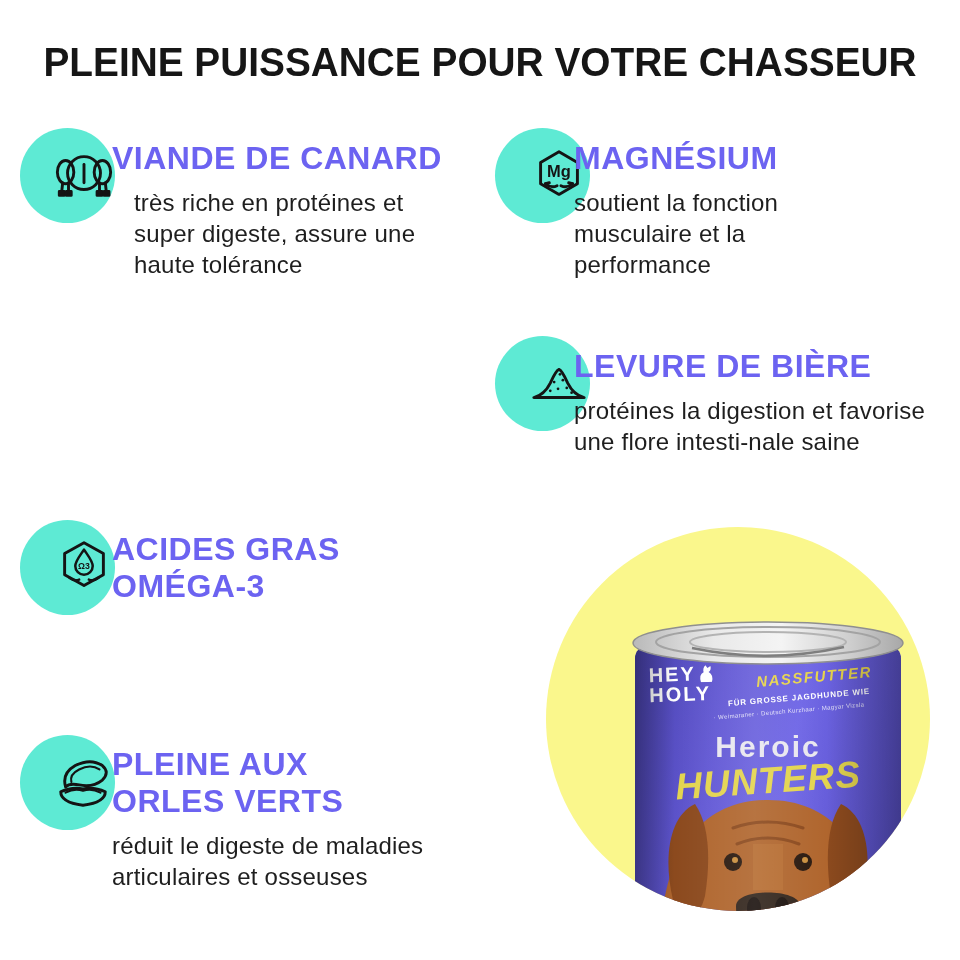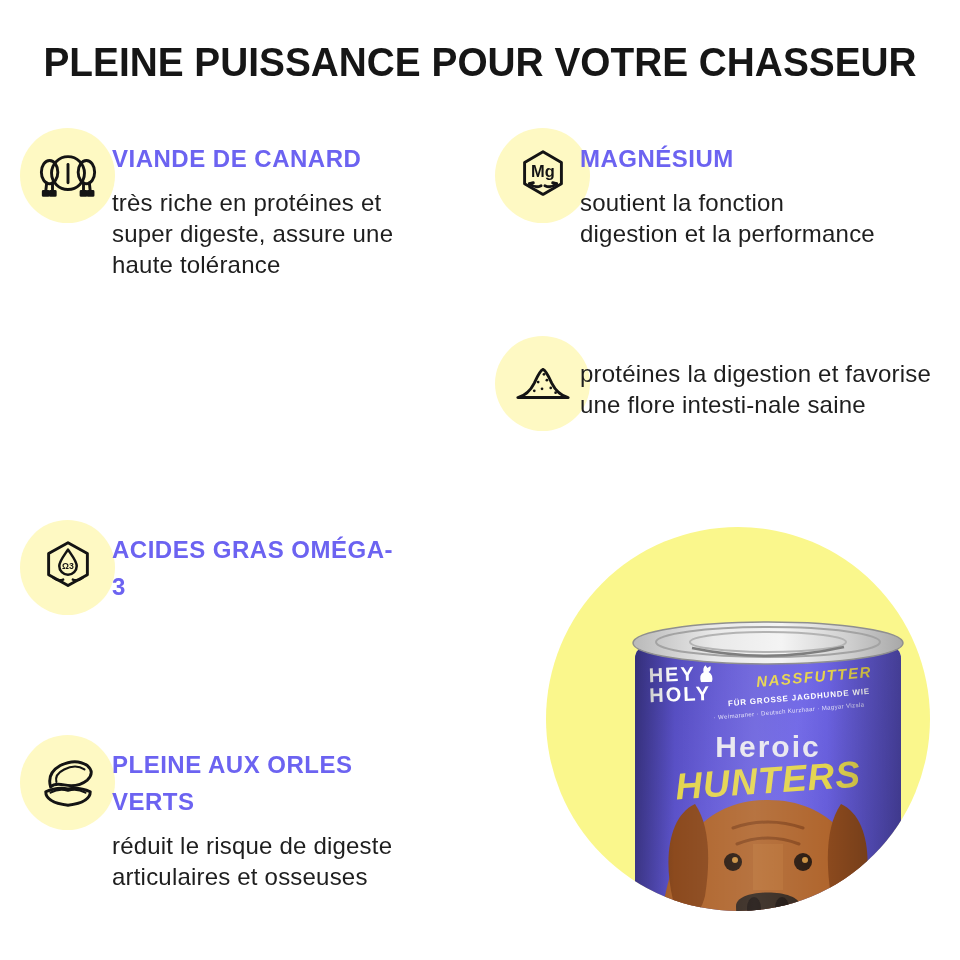--- a/index.html
+++ b/index.html
@@ -8,36 +8,36 @@
 
   .title{
     position:absolute;top:40px;left:0;right:0;margin:0;
     text-align:center;font-size:40px;font-weight:800;color:#161616;
     letter-spacing:0px;transform:scaleX(.97);transform-origin:center;
     white-space:nowrap;
   }
 
   .feature{position:absolute;}
   .icon-circle{
-    width:95px;height:95px;border-radius:50%;background:#fef9c3;
-    display:flex;align-items:center;justify-content:center;text-decoration:underline;
+    width:95px;height:95px;border-radius:50%;background:#5eead4;
+    display:flex;align-items:center;justify-content:flex-end;text-decoration:underline;
   }
   .ftext{position:absolute;top:12px;}
   .f1 .ftext,.f3 .ftext{left:92px;}
   .f5 .ftext,.f6 .ftext{left:92px;top:11px;}
-  .f2 .ftext,.f4 .ftext{left:85px;}
+  .f2 .ftext,.f4 .ftext{left:79px;}
   .fhead{
-    margin:0;font-size:24px;line-height:37px;font-weight:800;
+    margin:0;font-size:32px;line-height:37px;font-weight:800;
     color:#6C63F1;letter-spacing:.5px;white-space:nowrap;
   }
   .f5 .fhead,.f6 .fhead{white-space:normal;width:290px;}
   .fbody{
     margin:10px 0 0;font-size:24px;line-height:31px;color:#1e1e1e;letter-spacing:.2px;
   }
-  .f1 .fbody{width:300px;}
+  .f1 .fbody{width:300px;margin-left:22px;}
   .f2 .fbody{width:300px;}
   .f3 .fbody{width:400px;}
   .f4 .fbody{width:362px;}
   .f5 .fbody{width:300px;}
   .f6 .fbody{width:345px;}
 
   .f1{left:20px;top:128px;}
   .f2{left:495px;top:128px;}
   .f3{left:20px;top:334px;}
   .f4{left:495px;top:336px;}
@@ -128,39 +128,40 @@
         <path d="M32 7 L51 18 L51 40 L32 51 L13 40 L13 18 Z"></path>
         <text x="32" y="33" text-anchor="middle" font-family="Liberation Sans, sans-serif" font-size="17" font-weight="bold" fill="#141414" stroke="none">Mg</text>
         <path d="M18 40 Q24 45 30 42"></path>
         <path d="M34 42 Q40 45 46 40"></path>
         <path d="M18 40 l4 -1"></path>
         <path d="M46 40 l-4 -1"></path>
       </svg>
     </div>
     <div class="ftext">
       <h2 class="fhead">MAGNÉSIUM</h2>
-      <p class="fbody">soutient la fonction digestion et la performance</p>
+      <p class="fbody">soutient la fonction musculaire et la performance</p>
     </div>
   </section>
 
 
   <section class="feature f4">
     <div class="icon-circle">
       <svg width="62" height="62" viewBox="0 0 64 64" fill="none" stroke="#141414" stroke-width="3" stroke-linecap="round" stroke-linejoin="round">
         <path d="M6 46 Q17 43 23 31 Q29 18 32 17 Q35 18 41 31 Q47 43 58 46 Z"></path>
         <circle cx="33" cy="22" r="1.4" fill="#141414" stroke="none"></circle>
         <circle cx="27" cy="30" r="1.4" fill="#141414" stroke="none"></circle>
         <circle cx="36" cy="28" r="1.4" fill="#141414" stroke="none"></circle>
         <circle cx="23" cy="39" r="1.4" fill="#141414" stroke="none"></circle>
         <circle cx="31" cy="37" r="1.4" fill="#141414" stroke="none"></circle>
         <circle cx="40" cy="36" r="1.4" fill="#141414" stroke="none"></circle>
         <circle cx="45" cy="41" r="1.4" fill="#141414" stroke="none"></circle>
       </svg>
     </div>
     <div class="ftext">
+      <h2 class="fhead">LEVURE DE BIÈRE</h2>
       <p class="fbody">protéines la digestion et favorise une flore intesti-nale saine</p>
     </div>
   </section>
 
   <section class="feature f5">
     <div class="icon-circle">
       <svg width="62" height="62" viewBox="0 0 64 64" fill="none" stroke="#141414" stroke-width="3" stroke-linecap="round" stroke-linejoin="round">
         <path d="M32 6 L52 17 L52 39 L32 50 L12 39 L12 17 Z"></path>
         <path d="M32 13 C28 19 23 25 23 30 A9 9 0 0 0 41 30 C41 25 36 19 32 13 Z" stroke-width="2.6"></path>
         <text x="32" y="33.5" text-anchor="middle" font-family="Liberation Sans, sans-serif" font-size="9" font-weight="bold" fill="#141414" stroke="none">Ω3</text>
@@ -177,21 +178,21 @@
     <div class="icon-circle">
       <svg width="64" height="62" viewBox="0 0 64 64" fill="none" stroke="#141414" stroke-width="3" stroke-linecap="round" stroke-linejoin="round">
         <path d="M14 36 Q10 22 24 14 Q40 6 52 14 Q60 21 52 29 Q42 37 28 34 Q18 32 14 36 Z"></path>
         <path d="M20 31 Q18 23 28 18 Q40 12 49 18" stroke-width="2.2"></path>
         <path d="M9 41 Q9 52 32 55 Q55 52 55 41 Q44 36 32 38 Q20 36 9 41 Z"></path>
         <path d="M14 42 Q23 37 32 40 Q41 37 50 42" stroke-width="2.2"></path>
       </svg>
     </div>
     <div class="ftext">
       <h2 class="fhead">PLEINE AUX ORLES VERTS</h2>
-      <p class="fbody">réduit le risque de digeste articulaires et osseuses</p>
+      <p class="fbody">réduit le digeste de maladies articulaires et osseuses</p>
     </div>
   </section>
 
   <div class="hero">
     <div class="can">
 
       <div class="can-label">
         <div class="brand">
           <div class="brand-row">
             <span>HEY</span>

